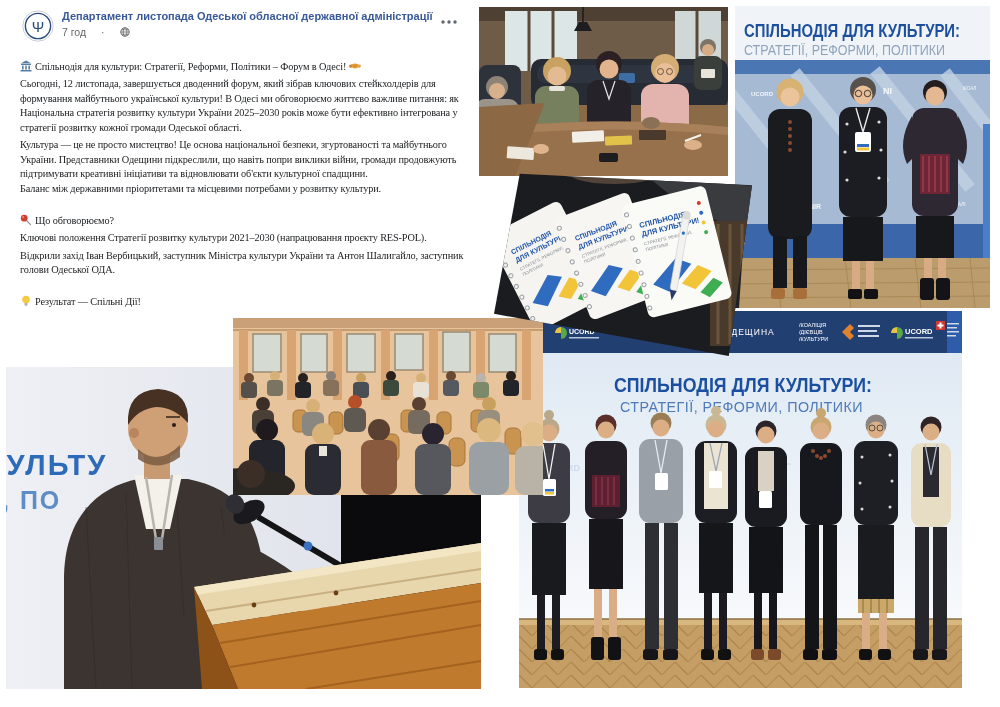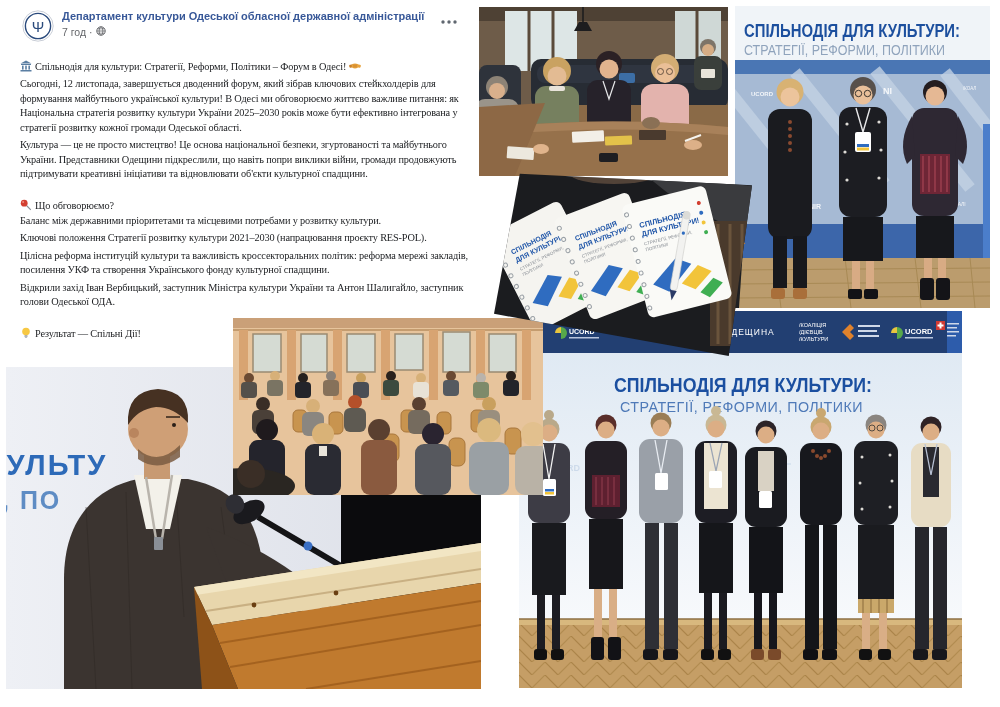--- a/index.html
+++ b/index.html
@@ -2,21 +2,21 @@
 <html><head>
 <meta charset="utf-8">
 <style>
   html,body{margin:0;padding:0;background:#fff;}
   #page{position:relative;width:1000px;height:707px;background:#ffffff;overflow:hidden;
         font-family:"Liberation Sans","DejaVu Sans",sans-serif;color:#1c1e21;}
   
   .hdr-avatar{position:absolute;left:22px;top:10px;width:32px;height:32px;border-radius:50%;cursor:pointer;}
   .hdr-name{position:absolute;left:62px;top:10px;width:380px;font-size:11px;font-weight:bold;
             color:#385898;line-height:13px;cursor:pointer;}
-  .hdr-meta{position:absolute;left:62px;top:26px;font-size:10.5px;color:#65676b;display:flex;align-items:flex-start;gap:3px;}
+  .hdr-meta{position:absolute;left:62px;top:26px;font-size:10.5px;color:#65676b;display:flex;align-items:center;gap:15px;}
   .hdr-more{position:absolute;left:436px;top:12px;width:26px;height:20px;display:flex;align-items:center;justify-content:center;cursor:pointer;border-radius:4px;}
   
   .post-text{position:absolute;left:20px;top:45px;width:456px;font-size:10.3px;
              letter-spacing:-0.15px;line-height:14.5px;color:#1c1e21;}
   .para{margin:0 0 0 0;padding-top:3px;white-space:pre-line;font-family:Liberation Serif, serif;}
   .para.first{padding-top:0;}
   .para.cont{padding-top:0;}
   .emoji{display:inline-block;width:12px;height:12px;vertical-align:-2px;margin-right:3px;}
   .emoji.trail{margin-right:0;margin-left:3px;}
   
@@ -36,21 +36,21 @@
 <body>
 
 <div id="page">
 
   <svg class="hdr-avatar" viewBox="0 0 32 32">
     <circle cx="16" cy="16" r="15.2" fill="#ffffff" stroke="#c8cdd6" stroke-width="1"></circle>
     <circle cx="16" cy="16" r="12.6" fill="none" stroke="#2a4a7c" stroke-width="1.4"></circle>
     <text x="16" y="21.5" text-anchor="middle" font-size="15" font-family="DejaVu Serif, serif" fill="#2a4a7c">Ψ</text>
   </svg>
 
-  <div class="hdr-name">Департамент культури Одеської обласної державної адміністрації</div>
+  <div class="hdr-name">Департамент листопада Одеської обласної державної адміністрації</div>
 
   <div class="hdr-meta">
     <span>7 год</span>
     <span>·</span>
     <svg width="10" height="10" viewBox="0 0 10 10">
       <circle cx="5" cy="5" r="4.2" fill="none" stroke="#65676b" stroke-width="1"></circle>
       <ellipse cx="5" cy="5" rx="1.9" ry="4.2" fill="none" stroke="#65676b" stroke-width="0.8"></ellipse>
       <line x1="0.8" y1="5" x2="9.2" y2="5" stroke="#65676b" stroke-width="0.8"></line>
       <line x1="1.4" y1="2.8" x2="8.6" y2="2.8" stroke="#65676b" stroke-width="0.7"></line>
       <line x1="1.4" y1="7.2" x2="8.6" y2="7.2" stroke="#65676b" stroke-width="0.7"></line>
@@ -80,32 +80,31 @@
         <rect x="7.8" y="4.6" width="4" height="3" rx="1.2" fill="#e8a33d" transform="rotate(14 10 6)"></rect>
         <ellipse cx="6" cy="6" rx="3.4" ry="2.4" fill="#e8a33d"></ellipse>
         <path d="M4 5.2 L8 5.2 M4.2 6.8 L7.8 6.8" stroke="#c77f2a" stroke-width="0.7"></path>
       </svg>
     </div>
 
     <div class="para">Сьогодні, 12 листопада, завершується дводенний форум, який зібрав ключових стейкхолдерів для формування майбутнього української культури! В Одесі ми обговорюємо життєво важливе питання: як Національна стратегія розвитку культури України 2025–2030 років може бути ефективно інтегрована у стратегії розвитку кожної громади Одеської області.</div>
 
     <div class="para">Культура — це не просто мистецтво! Це основа національної безпеки, згуртованості та майбутнього України. Представники Одещини підкреслили, що навіть попри виклики війни, громади продовжують підтримувати креативні ініціативи та відновлювати об'єкти культурної спадщини.</div>
 
+    <div class="para cont">Баланс між державними пріоритетами та місцевими потребами у розвитку культури.</div>
     <div class="para">
       <svg class="emoji" viewBox="0 0 12 12">
         <line x1="6.5" y1="6.5" x2="10.8" y2="10.8" stroke="#8a8f96" stroke-width="1.1"></line>
         <circle cx="4.2" cy="4.2" r="3.4" fill="#d23f31"></circle>
         <circle cx="3.1" cy="3.1" r="1" fill="#ef8d80"></circle>
       </svg><span>Що обговорюємо?</span>
     </div>
-    <div class="para cont">Баланс між державними пріоритетами та місцевими потребами у розвитку культури.</div>
 
     <div class="para">Ключові положення Стратегії розвитку культури 2021–2030 (напрацювання проєкту RES-POL).</div>
 
-    <div class="para">Цілісна реформа інституцій культури та важливість кроссекторальних політик: реформа мережі закладів, посилення УКФ та створення Українського фонду культурної спадщини.</div>
 
 
     <div class="para">Відкрили захід Іван Вербицький, заступник Міністра культури України та Антон Шалигайло, заступник голови Одеської ОДА.</div>
 
     <div class="para">
       <svg class="emoji" viewBox="0 0 12 12">
         <circle cx="6" cy="4.6" r="3.8" fill="#f7c843"></circle>
         <rect x="4.4" y="8.2" width="3.2" height="1.6" rx="0.5" fill="#9aa0a6"></rect>
         <rect x="4.8" y="9.9" width="2.4" height="1.2" rx="0.5" fill="#b9bec4"></rect>
       </svg><span>Результат — Спільні Дії!</span>

